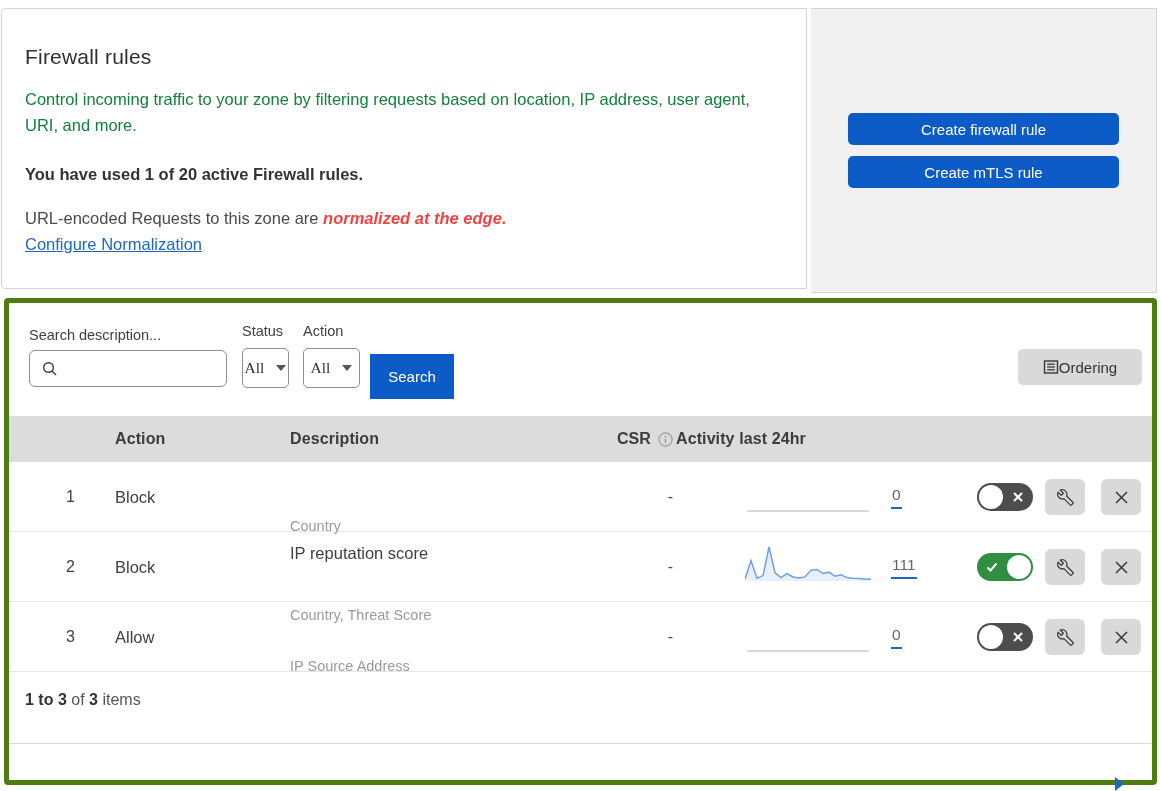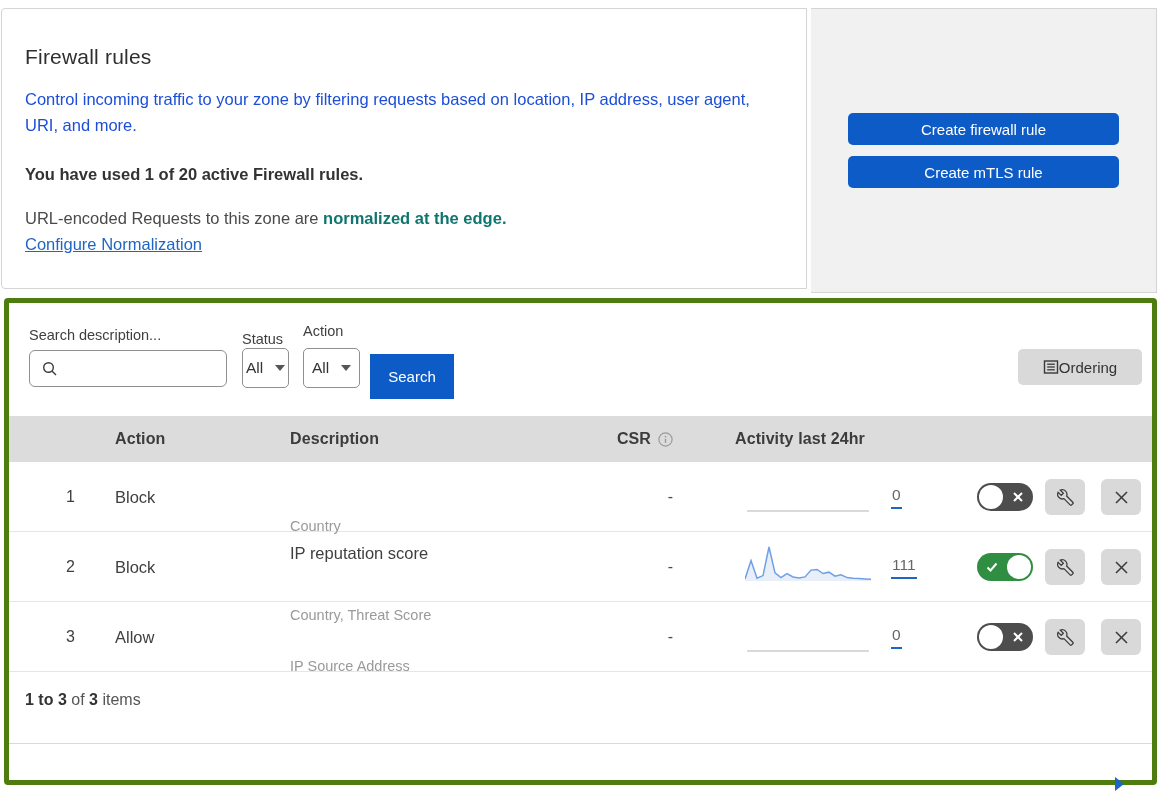--- a/index.html
+++ b/index.html
@@ -6,24 +6,24 @@
   html,body { width:1161px; height:791px; background:#fff; font-family:"Liberation Sans", sans-serif; }
   body { position:relative; overflow:hidden; }
 
   
   .header-card {
     position:absolute; left:1px; top:8px; width:806px; height:281px;
     background:#fff; border:1px solid #d4d4d4; border-radius:4px 0 0 4px; z-index:2;
     padding:36px 55px 0 23px;
   }
   .page-title { font-size:21px; color:#2f2f2f; font-weight:400; margin-bottom:17px; letter-spacing:.2px; }
-  .page-desc { font-size:16.5px; color:#1d4ed8; line-height:26px; margin-bottom:27px; max-width:745px; }
+  .page-desc { font-size:16.5px; color:#15803d; line-height:26px; margin-bottom:27px; max-width:745px; }
   .usage-line { font-size:16.5px; color:#333; font-weight:700; margin-bottom:25px; }
   .norm-line { font-size:16.5px; color:#4a4a4a; margin-bottom:7px; }
-  .norm-line b { color:#0f766e; }
+  .norm-line b { color:#ef4444;font-style:italic; }
   .link { color:var(--link); text-decoration:underline; cursor:pointer; font-size:16.5px; }
 
   
   .actions-panel {
     position:absolute; left:811px; top:8px; width:346px; height:285px;
     background:#f1f1f1; border:1px solid #d4d4d4; border-left:none; z-index:1;
   }
   .btn-primary {
     position:absolute; left:37px; width:271px; height:32px;
     background:var(--accent); color:#fff; border:none; border-radius:5px;
@@ -34,31 +34,31 @@
 
   
   .main-card {
     position:absolute; left:4px; top:298px; width:1153px; height:487px;
     background:#fff; border:5px solid #4d7c0f; border-radius:4px;
   }
 
   
   .filter-label { position:absolute; font-size:14.5px; color:#3f3f3f; }
   .lbl-search { left:20px; top:24px; }
-  .lbl-status { left:233px; top:28px; }
+  .lbl-status { left:233px; top:20px; }
   .lbl-action { left:294px; top:20px; }
   .search-box {
     position:absolute; left:20px; top:47px; width:198px; height:37px;
     border:1px solid #8f8f8f; border-radius:6px; background:#fff; cursor:text;
     display:flex; align-items:center; padding-left:12px;
   }
   .select-box {
     position:absolute; top:45px; height:40px; border:1px solid #8f8f8f; border-radius:5px;
     background:#fff; display:flex; align-items:center; justify-content:center; gap:12px;
-    font-size:15.5px; color:#333; cursor:pointer;
+    font-size:15.5px; color:#333; cursor:pointer;font-family:Liberation Serif, serif;
   }
   .sel-status { left:233px; width:47px; }
   .sel-action { left:294px; width:57px; }
   .chevron { width:0; height:0; border-left:5px solid transparent; border-right:5px solid transparent; border-top:6px solid #555; }
   .btn-search {
     position:absolute; left:361px; top:51px; width:84px; height:45px;
     background:var(--accent); color:#fff; border:none; border-radius:0;
     font-size:15px; font-family:inherit; cursor:pointer;
   }
   .btn-ordering {
@@ -71,21 +71,21 @@
   
   .tbl-header {
     position:absolute; left:0; top:113px; width:100%; height:46px;
     background:#dcdcdc;
   }
   .tbl-header .col { position:absolute; top:0; height:46px; display:flex; align-items:center;
     font-size:16px; font-weight:700; color:#3c3c3c; letter-spacing:.1px; }
   .col-action-h { left:106px; }
   .col-desc-h  { left:281px; }
   .col-csr-h   { left:556px; width:108px; justify-content:flex-end; gap:7px; }
-  .col-act-h   { left:726px; }
+  .col-act-h   { left:667px; }
 
   .tbl-row { position:absolute; left:0; width:100%; height:70px; border-bottom:1px solid #e6e6e6; }
   .row-1 { top:159px; } .row-2 { top:229px; } .row-3 { top:299px; }
   .cell-num { position:absolute; left:12px; top:0; width:54px; height:70px; text-align:right;
     font-size:16px; color:#3f3f3f; line-height:70px; }
   .cell-action { position:absolute; left:106px; top:0; height:72px; line-height:70px; font-size:16.5px; color:#3f3f3f; }
   .cell-desc { position:absolute; left:281px; top:12px; width:300px; }
   .desc-title { font-size:16.5px; color:#3f3f3f; margin-bottom:6px; }
   .desc-sub { font-size:14.5px; color:#9a9a9a;margin-top:44px; }
   .cell-csr { position:absolute; left:556px; top:0; width:108px; height:70px; line-height:70px;

